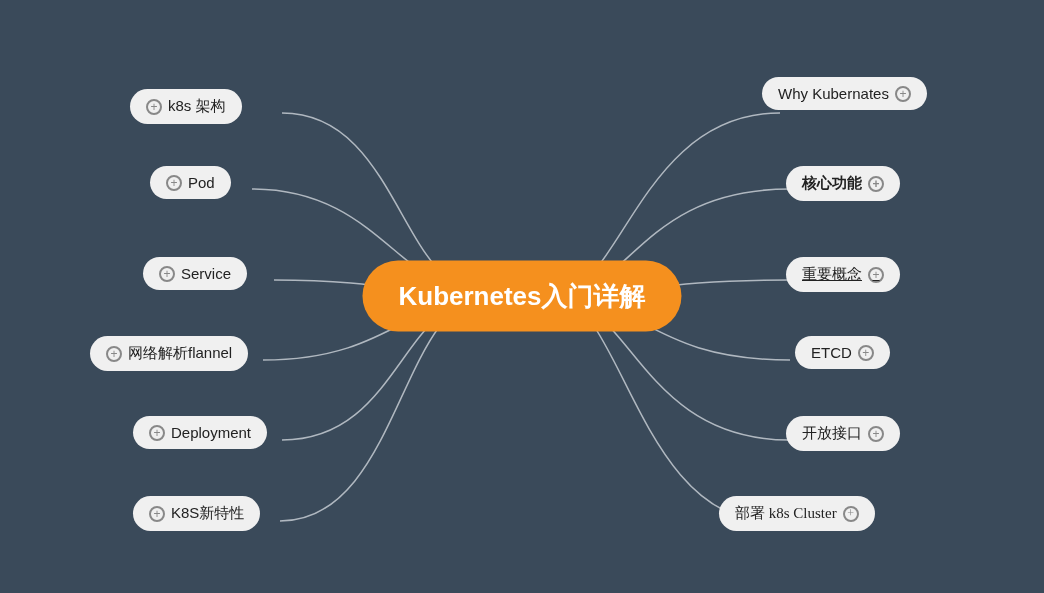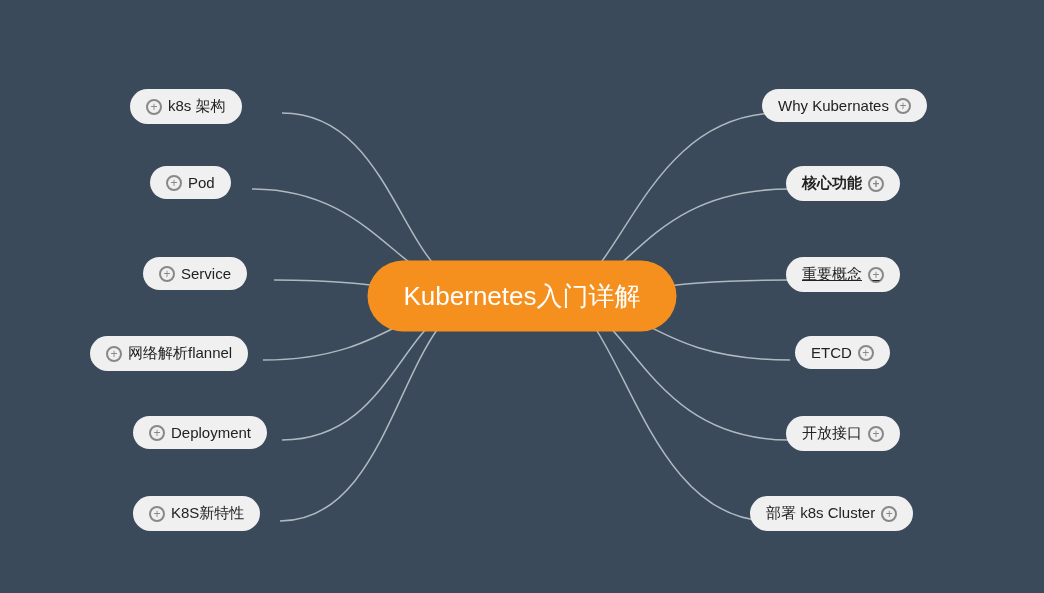--- a/index.html
+++ b/index.html
@@ -28,21 +28,21 @@
 
     .center-node {
       position: absolute;
       left: 50%;
       top: 50%;
       transform: translate(-50%, -50%);
       background: #f5901e;
       border-radius: 40px;
       padding: 18px 36px;
       font-size: 26px;
-      font-weight: normal;
+      font-weight: bold;
       color: #fff;
       white-space: nowrap;
       z-index: 10;
     }
 
     .node {
       position: absolute;
       background: #f0f0f0;
       border-radius: 20px;
       padding: 8px 16px;
@@ -128,21 +128,21 @@
   <div class="node left" style="left:133px; top:416px;">
     <div class="plus">+</div>
     <span>Deployment</span>
   </div>
 
   <div class="node left" style="left:133px; top:496px;">
     <div class="plus">+</div>
     <span>K8S新特性</span>
   </div>
 
-  <div class="node right" style="left:762px; top:89px;">
+  <div class="node right" style="left:762px; top:77px;">
     <span>Why Kubernates</span>
     <div class="plus">+</div>
   </div>
 
   <div class="node right" style="left:786px; top:166px;font-weight:bold;">
     <span>核心功能</span>
     <div class="plus">+</div>
   </div>
 
   <div class="node right" style="left:786px; top:257px;text-decoration:underline;">
@@ -153,18 +153,18 @@
   <div class="node right" style="left:795px; top:336px;">
     <span>ETCD</span>
     <div class="plus">+</div>
   </div>
 
   <div class="node right" style="left:786px; top:416px;">
     <span>开放接口</span>
     <div class="plus">+</div>
   </div>
 
-  <div class="node right" style="left:750px; top:496px;">
+  <div class="node right" style="left:719px; top:496px;font-family:Liberation Serif, serif;">
     <span>部署 k8s Cluster</span>
     <div class="plus">+</div>
   </div>
 
 </div>
 
 </body></html>

